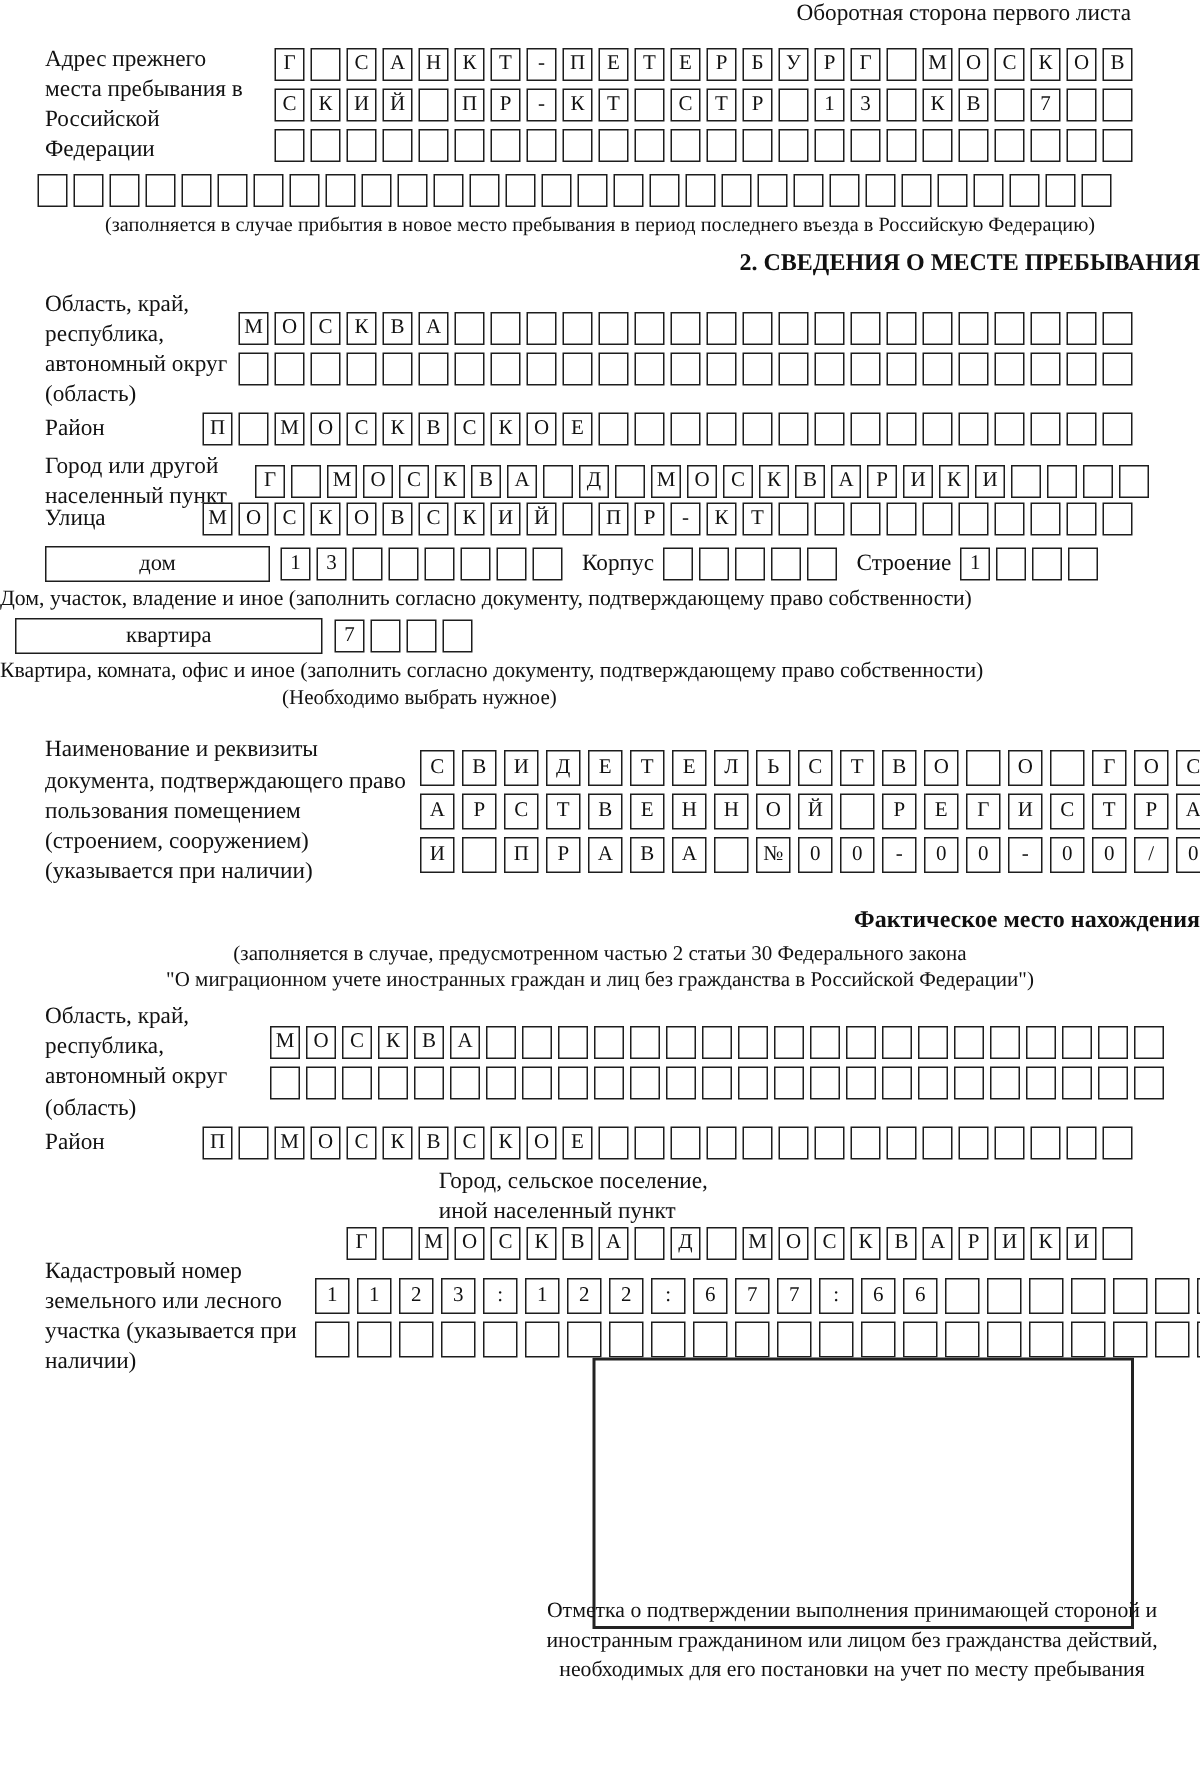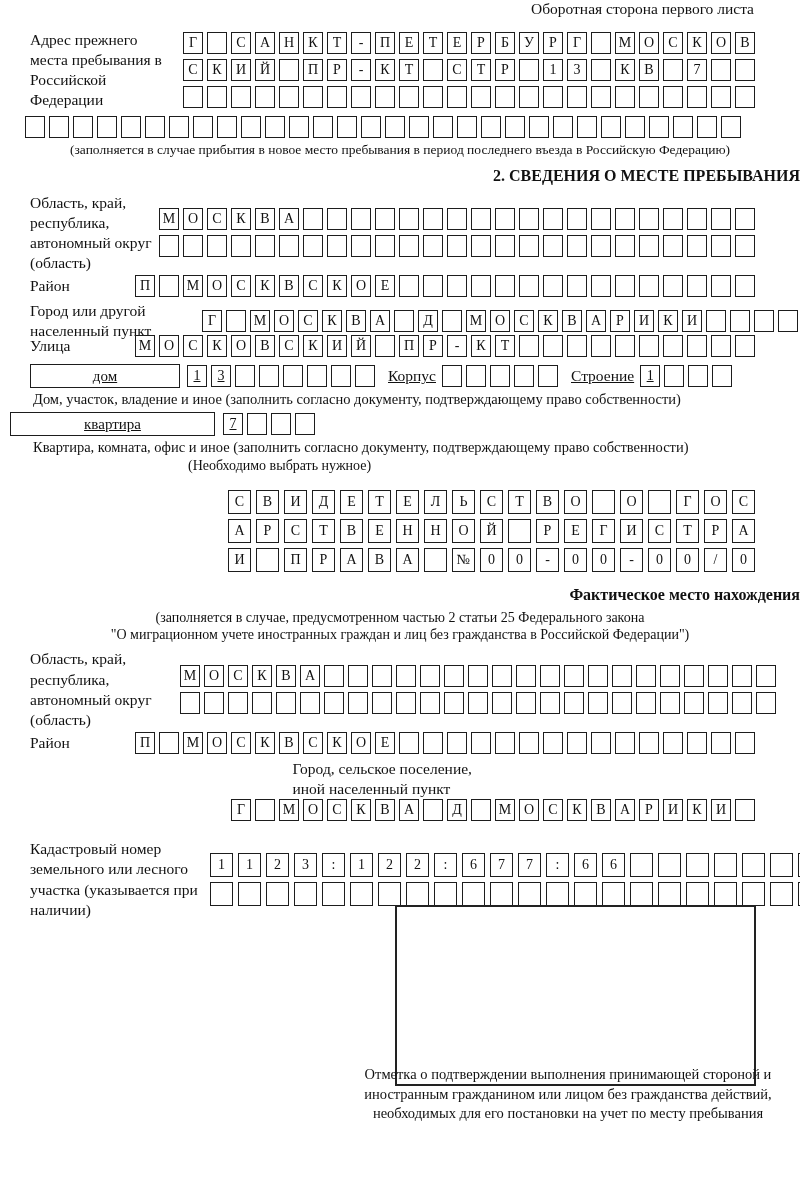--- a/index.html
+++ b/index.html
@@ -10,24 +10,24 @@
   .field-label{font-size:15.5px;line-height:1.3;flex:0 0 auto;}
   .rows{margin-left:auto;display:flex;flex-direction:column;gap:5px;align-items:flex-end;}
   .cells{display:flex;gap:4px;}
   .cell{flex:0 0 auto;width:20px;height:22px;border:1.6px solid #1d1d1d;box-sizing:border-box;
         display:flex;align-items:center;justify-content:center;font-size:14px;background:#fff;}
   .cells.wide{gap:5px;}
   .cells.wide .cell{width:23px;height:24px;}
   .fullrow{padding:0 25px;margin-top:5px;display:flex;justify-content:space-between;}
   .note-center{text-align:center;font-size:13.5px;margin-top:4px;}
   .sec-title{text-align:right;font-weight:bold;font-size:16px;margin-top:9px;}
-  .caption{font-size:14.5px;padding-left:33px;margin-top:3px;}
+  .caption{font-size:14.5px;margin-top:3px;}
   .typebox{box-sizing:border-box;border:1.6px solid #1d1d1d;height:24px;display:flex;
            align-items:center;justify-content:center;font-size:15px;background:#fff;}
-  .inline-row{display:flex;align-items:center;padding:0 45px 0 30px;text-decoration:underline;}
+  .inline-row{display:flex;align-items:center;padding:0 45px 0 30px;}
   .lbl{font-size:15.5px;}
   .stamp-box{position:absolute;left:395px;top:905px;width:357px;height:177px;
              border:2px solid #222;background:#fff;}
   .stamp-note{position:absolute;left:352px;top:1065px;width:432px;text-align:center;
               font-size:14.5px;line-height:1.35;}
 </style>
 </head>
 <body>
 
 <div class="page">
@@ -242,21 +242,21 @@
           <span class="cell"></span>
           <span class="cell"></span>
           <span class="cell"></span>
           <span class="cell"></span>
           <span class="cell"></span>
           <span class="cell"></span>
         </div>
     </div>
   </div>
 
-  <div class="field" style="margin-top:4px;margin-bottom:-10px;gap:32px;">
+  <div class="field" style="margin-top:4px;margin-bottom:-10px;">
     <div class="field-label" style="width:140px;">Город или другой населенный пункт</div>
     <div class="rows">
       <div class="cells">
           <span class="cell">Г</span>
           <span class="cell"></span>
           <span class="cell">М</span>
           <span class="cell">О</span>
           <span class="cell">С</span>
           <span class="cell">К</span>
           <span class="cell">В</span>
@@ -353,20 +353,21 @@
         <span class="cell"></span>
         <span class="cell"></span>
         <span class="cell"></span>
       </div>
   </div>
   <div class="caption">Квартира, комната, офис и иное (заполнить согласно документу, подтверждающему право собственности)</div>
 
   <div style="font-size:14px;margin:2px 0 16px 188px;">(Необходимо выбрать нужное)</div>
 
   <div class="field" style="margin-top:7px;">
+    <div class="field-label" style="width:250px;">Наименование и реквизиты документа, подтверждающего право пользования помещением (строением, сооружением) (указывается при наличии)</div>
     <div class="rows">
       <div class="cells wide">
           <span class="cell">С</span>
           <span class="cell">В</span>
           <span class="cell">И</span>
           <span class="cell">Д</span>
           <span class="cell">Е</span>
           <span class="cell">Т</span>
           <span class="cell">Е</span>
           <span class="cell">Л</span>
@@ -421,21 +422,21 @@
           <span class="cell">-</span>
           <span class="cell">0</span>
           <span class="cell">0</span>
           <span class="cell">/</span>
           <span class="cell">0</span>
         </div>
     </div>
   </div>
 
   <div class="sec-title" style="margin-top:14px;">Фактическое место нахождения</div>
-  <div class="note-center" style="font-size:14px;margin-top:6px;">(заполняется в случае, предусмотренном частью 2 статьи 25 Федерального закона</div>
+  <div class="note-center" style="font-size:14px;margin-top:6px;">(заполняется в случае, предусмотренном частью 2 статьи 30 Федерального закона</div>
   <div class="note-center" style="font-size:14px;margin-top:1px;">"О миграционном учете иностранных граждан и лиц без гражданства в Российской Федерации")</div>
 
   <div class="field" style="margin-top:6px;">
     <div class="field-label" style="width:150px;">Область, край, республика, автономный округ (область)</div>
     <div class="rows">
       <div class="cells">
           <span class="cell">М</span>
           <span class="cell">О</span>
           <span class="cell">С</span>
           <span class="cell">К</span>
@@ -548,21 +549,21 @@
           <span class="cell">А</span>
           <span class="cell">Р</span>
           <span class="cell">И</span>
           <span class="cell">К</span>
           <span class="cell">И</span>
           <span class="cell"></span>
         </div>
     </div>
   </div>
 
-  <div class="field" style="margin-top:28px;">
+  <div class="field" style="margin-top:8px;">
     <div class="field-label" style="width:180px;">Кадастровый номер земельного или лесного участка (указывается при наличии)</div>
     <div class="rows">
       <div class="cells wide">
           <span class="cell">1</span>
           <span class="cell">1</span>
           <span class="cell">2</span>
           <span class="cell">3</span>
           <span class="cell">:</span>
           <span class="cell">1</span>
           <span class="cell">2</span>

